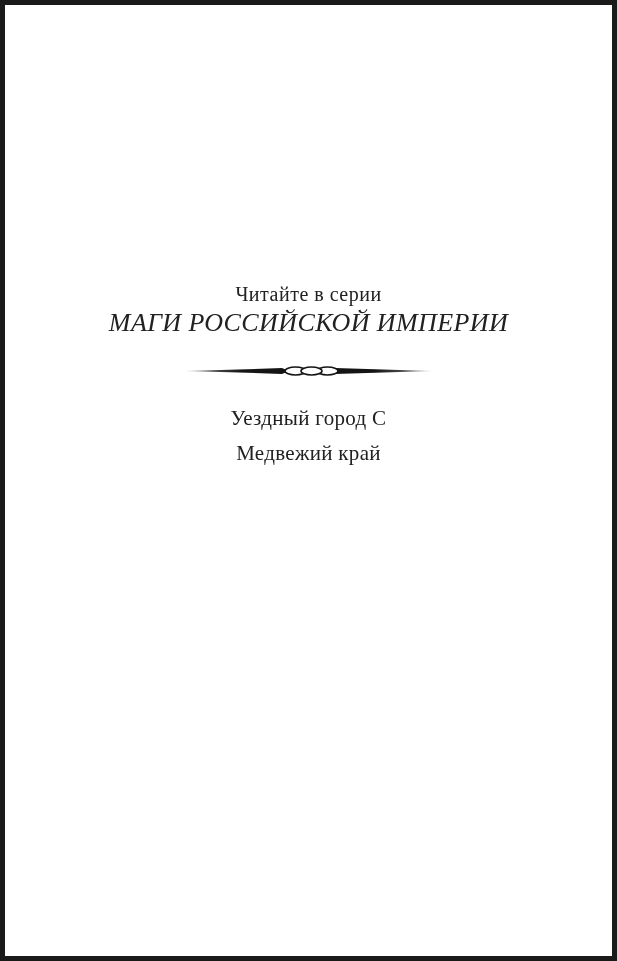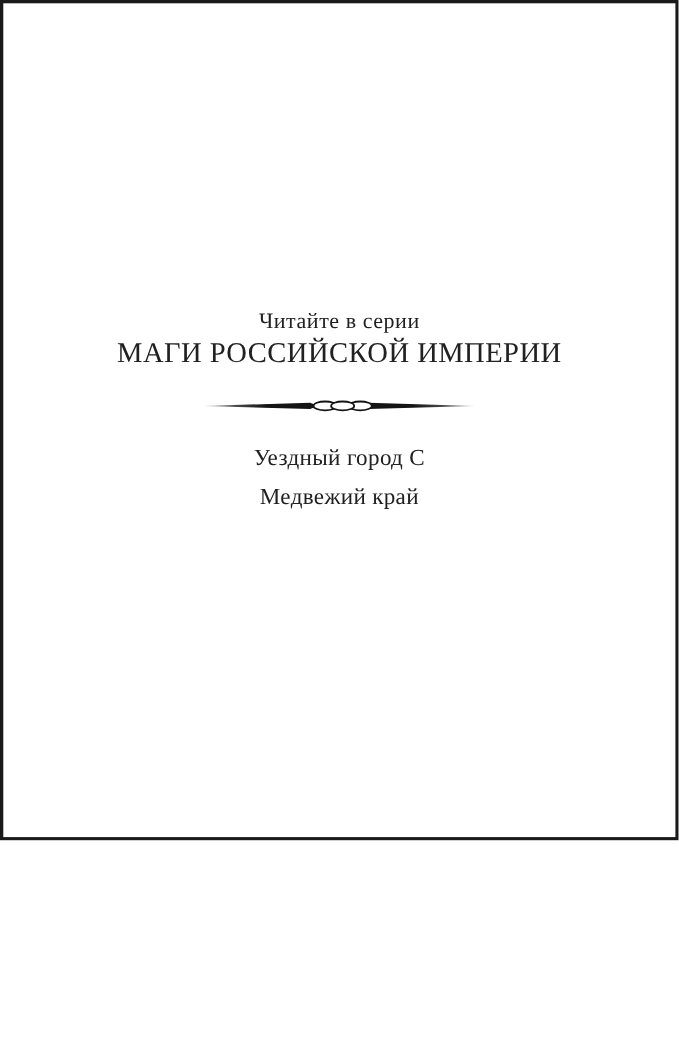--- a/index.html
+++ b/index.html
@@ -3,42 +3,43 @@
 <meta charset="utf-8">
 <style>
   html, body {
     margin: 0;
     padding: 0;
     background: #ffffff;
   }
   .page {
     position: relative;
     width: 617px;
-    height: 764px;
+    height: 961px;
     box-sizing: border-box;
-    border: 3px solid #c2410c;
+    border: 5px solid #c2410c;
     background: #ffffff;
     overflow: hidden;
     font-family: "Liberation Serif", "DejaVu Serif", serif;
     color: #212121;
   }
   .content {
     padding-top: 278px;
     text-align: center;
   }
   .series-intro {
     font-size: 20px;
     line-height: 1.15;
     letter-spacing: 0.5px;
   }
   .series-title {
     margin-top: 2px;
     font-size: 26px;
     line-height: 1.15;
     letter-spacing: 0.4px;
+    font-style: italic;
   }
   .divider {
     margin-top: 27px;
     height: 12px;
     line-height: 0;
   }
   .divider svg { display: inline-block; vertical-align: top; }
   .book-list {
     margin-top: 29px;
   }

